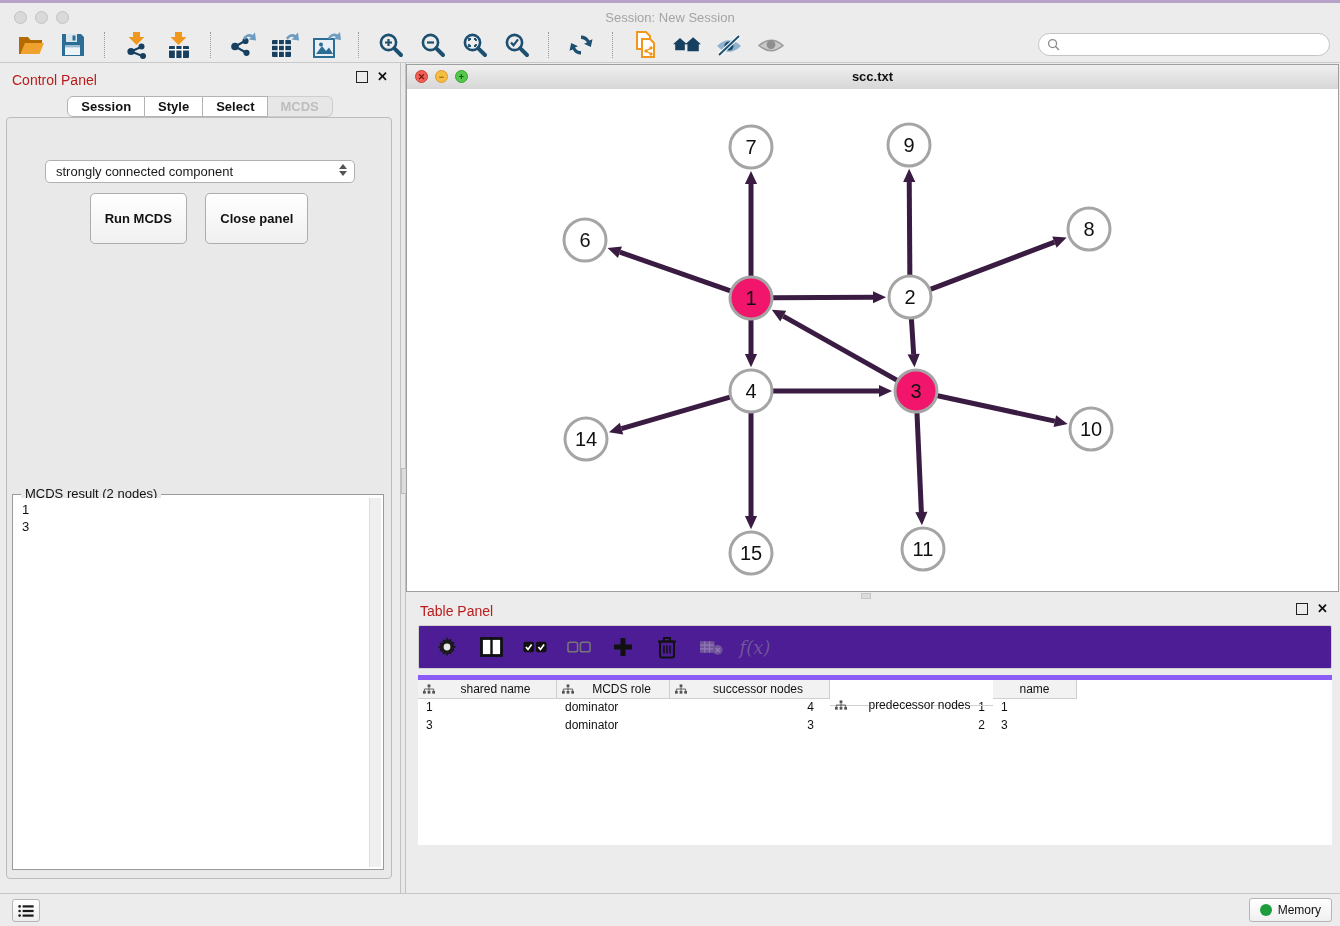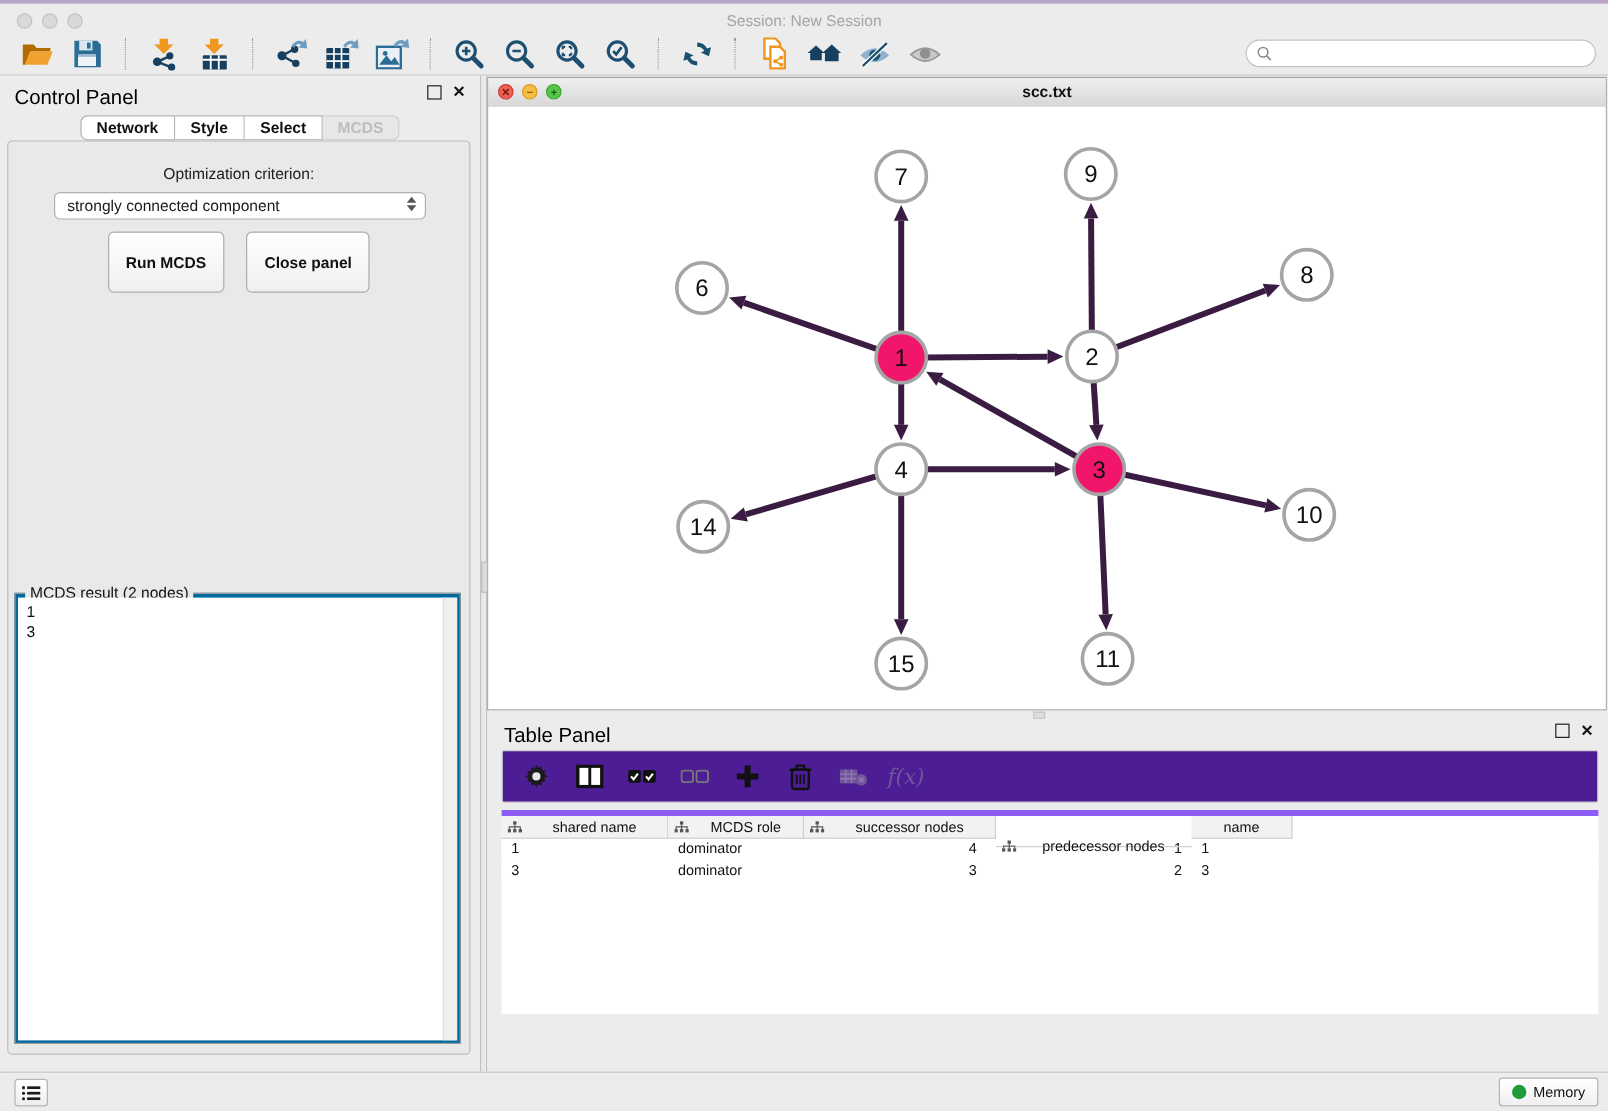--- a/index.html
+++ b/index.html
@@ -19,21 +19,21 @@
     border-bottom:1px solid #c9c9c9;display:flex;align-items:center;}
   .tbicons{display:flex;align-items:center;padding-left:10px;}
   .tbicon{width:28px;height:28px;display:flex;align-items:center;justify-content:center;margin:0 7px;}
   .tbicon svg{display:block;}
   .tbsep{width:1px;height:26px;border-left:1px dotted #9a9a9a;margin:0 10px;}
   .searchbox{position:absolute;right:10px;top:5px;width:292px;height:23px;background:#fff;
     border:1px solid #c4c4c4;border-radius:12px;display:flex;align-items:center;padding-left:8px;box-sizing:border-box;}
   .searchbox input{border:none;outline:none;flex:1;font-size:12px;background:transparent;margin-left:5px;}
   
   .control-panel{position:absolute;left:0;top:63px;width:400px;height:830px;background:#ececec;}
-  .panel-head{position:absolute;left:12px;top:9px;font-size:17px;color:#000000;}
+  .panel-head{position:absolute;left:12px;top:9px;font-size:14px;color:#b91c1c;}
   .panel-btns{position:absolute;right:12px;top:8px;display:flex;gap:9px;align-items:center;}
   .float-btn{width:10px;height:10px;border:1.5px solid #222;display:inline-block;}
   .close-btn{font-size:13px;font-weight:700;color:#111;line-height:12px;}
   .tabrow{position:absolute;left:0;top:33px;width:100%;text-align:center;}
   .tabgroup{display:inline-flex;}
   .tab{border:1px solid #b3b3b3;border-left:none;background:#fff;padding:2px 13px;font-size:13px;font-weight:600;color:#111;position:relative;z-index:2;}
   .tab:first-child{border-left:1px solid #b3b3b3;border-radius:6px 0 0 6px;}
   .tab:last-child{border-radius:0 6px 6px 0;padding-left:12px;}
   .tab.selected{background:#e7e7e7;color:#bdbdbd;border-color:#cdcdcd;}
   .cp-box{position:absolute;left:6px;top:54px;width:386px;height:762px;border:1px solid #bcbcbc;
@@ -41,21 +41,21 @@
   .opt-label{position:absolute;left:0;width:100%;top:19px;text-align:center;font-size:13px;}
   .cp-select{position:absolute;left:38px;top:42px;width:310px;height:23px;background:#fff;border:1px solid #b0b0b0;
     border-radius:5px;box-sizing:border-box;display:flex;align-items:center;padding-left:10px;font-size:13px;}
   .stepper{position:absolute;right:7px;top:3px;display:flex;flex-direction:column;gap:2px;}
   .tri-up{width:0;height:0;border-left:4px solid transparent;border-right:4px solid transparent;border-bottom:5px solid #555;}
   .tri-down{width:0;height:0;border-left:4px solid transparent;border-right:4px solid transparent;border-top:5px solid #555;}
   .cp-buttons{position:absolute;left:0;width:100%;top:75px;text-align:center;}
   .pushbtn{display:inline-block;background:linear-gradient(#ffffff,#f0f0f0);border:1px solid #adadad;border-radius:5px;
     font-size:13px;font-weight:600;padding:17px 14px;margin:0 7px;color:#111;}
   .mcds-fieldset{position:absolute;left:5px;top:376px;width:372px;height:376px;border:1px solid #9a9a9a;
-    background:#0369a1;box-sizing:border-box;}
+    background:#ffffff;box-sizing:border-box;}
   .mcds-legend{position:absolute;left:8px;top:-9px;background:#e9e9e9;padding:0 4px;font-size:13px;color:#111;}
   .mcds-inner{position:absolute;left:2px;top:3px;right:2px;bottom:2px;background:#fff;overflow:hidden;}
   .mcds-text{white-space:pre;font-size:13px;line-height:17px;padding:3px 7px;color:#111;}
   .mcds-track{position:absolute;top:0;bottom:0;right:0;width:11px;background:#efefef;border-left:1px solid #dedede;}
   
   .vsplit{position:absolute;left:400px;top:63px;width:6px;height:830px;background:#e9e9e9;
     border-left:1px solid #c2c2c2;border-right:1px solid #c2c2c2;box-sizing:border-box;}
   .vhandle{position:absolute;left:0px;top:405px;width:6px;height:26px;background:#dcdcdc;border:1px solid #bdbdbd;box-sizing:border-box;}
   .hsplit{position:absolute;left:406px;top:592px;width:934px;height:8px;background:#ececec;}
   .hhandle{position:absolute;left:455px;top:1px;width:10px;height:6px;background:#dcdcdc;border:1px solid #c6c6c6;box-sizing:border-box;}
@@ -245,28 +245,27 @@
 </div>
 
 <div class="control-panel">
   <div class="panel-head">Control Panel</div>
   <div class="panel-btns">
     <span class="float-btn"></span>
     <span class="close-btn">✕</span>
   </div>
   <div class="tabrow">
     <span class="tabgroup" id="control-tabs">
-        <span class="tab">Network</span>
+        <span class="tab">Session</span>
         <span class="tab">Style</span>
         <span class="tab">Select</span>
         <span class="tab selected">MCDS</span>
       </span>
   </div>
   <div class="cp-box">
-    <div class="opt-label">Optimization criterion:</div>
     <div class="cp-select">
       <span>strongly connected component</span>
       <span class="stepper">
           <span class="tri-up"></span>
           <span class="tri-down"></span>
         </span>
     </div>
     <div class="cp-buttons">
       <span class="pushbtn">Run MCDS</span>
       <span class="pushbtn">Close panel</span>

